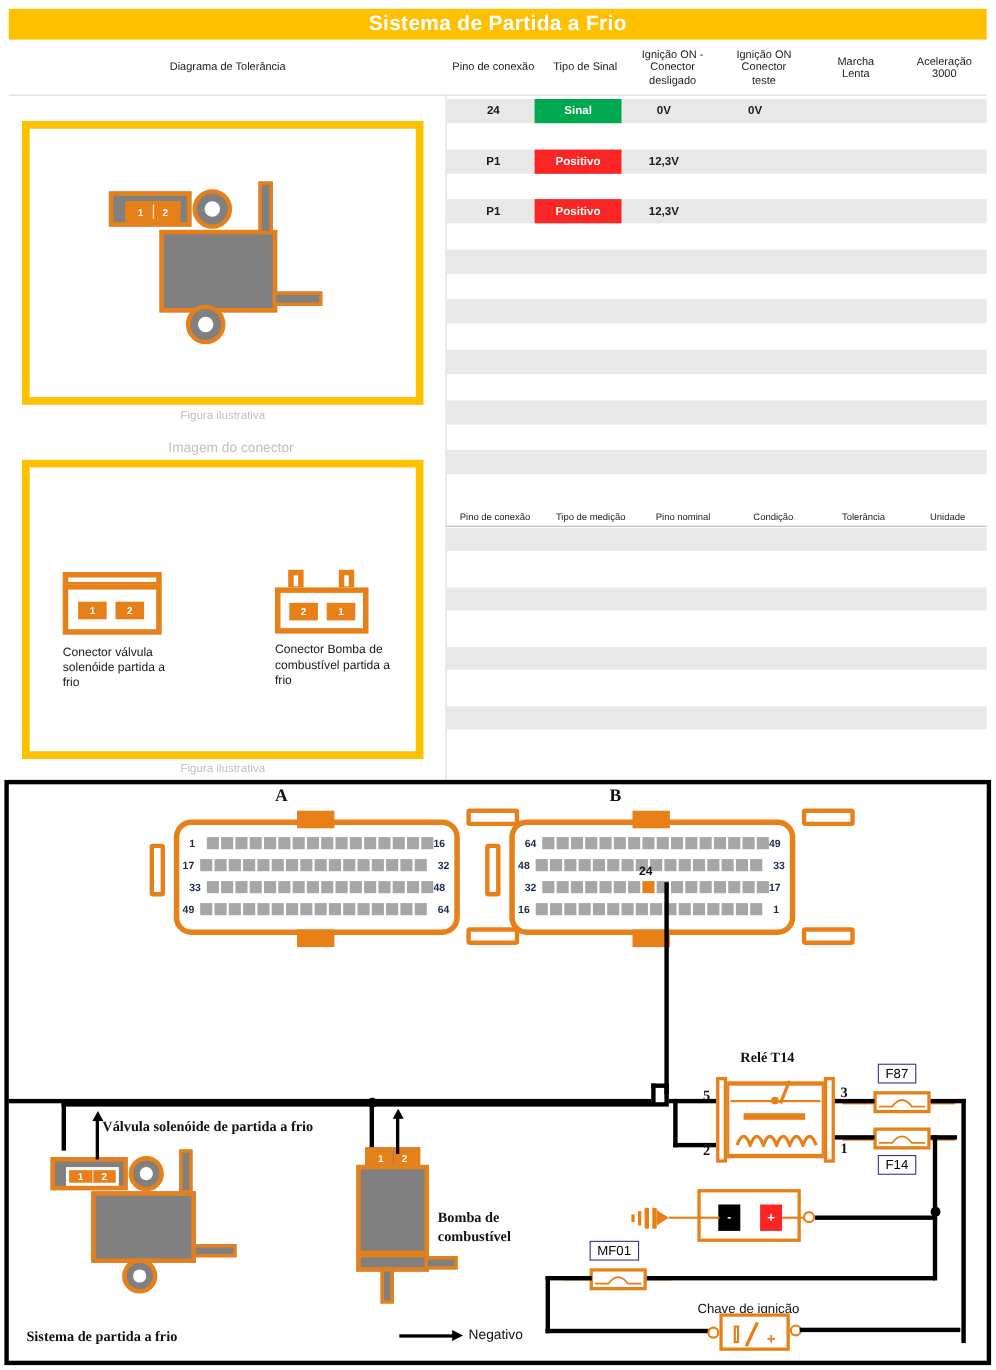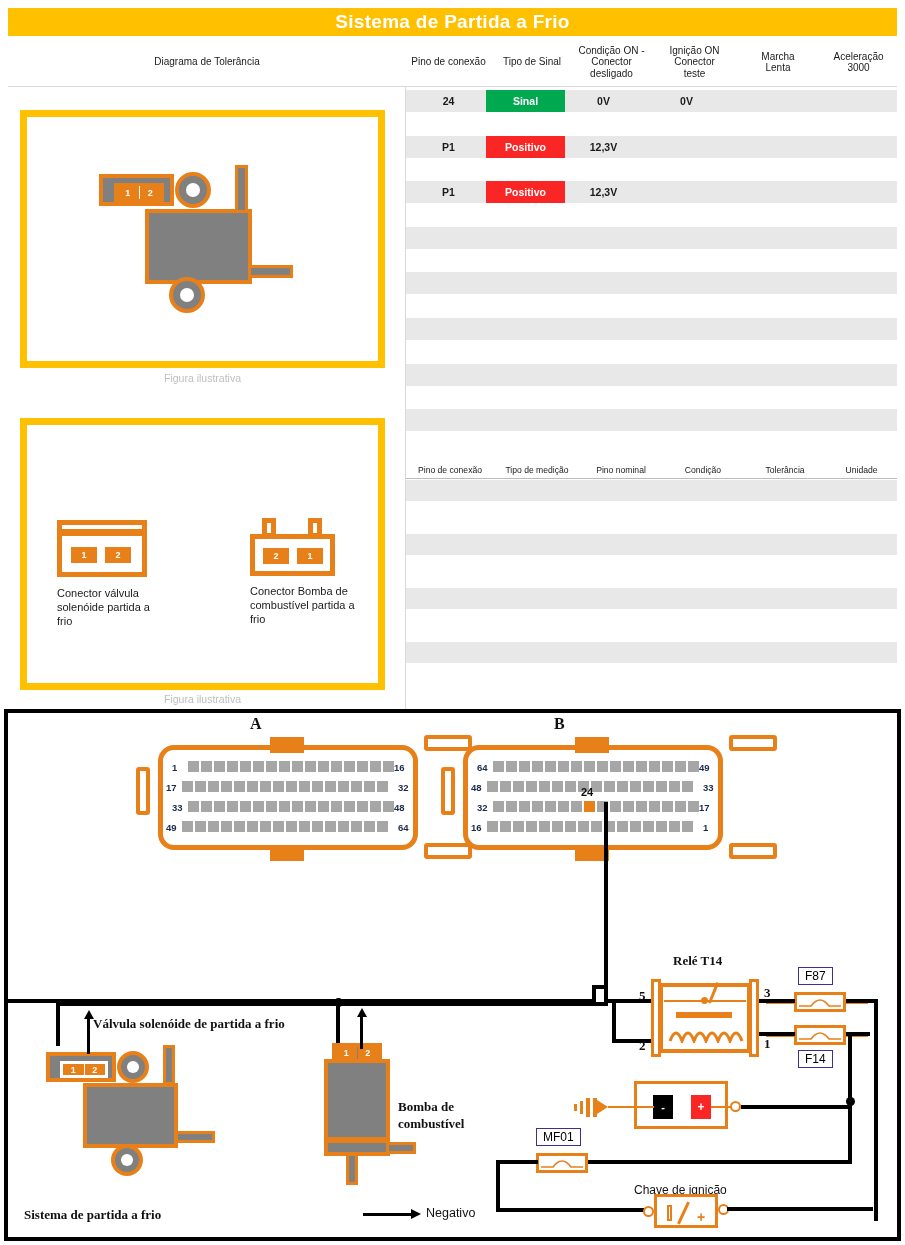--- a/index.html
+++ b/index.html
@@ -80,21 +80,21 @@
 
 <div id="sheet">
 
   <div id="title-bar">Sistema de Partida a Frio</div>
 
   <div id="hdr">
     <div class="hcell" style="left:0;width:398px;">Diagrama de Tolerância</div>
     <div class="hcell" style="left:398px;width:85px;">Pino de conexão</div>
     <div class="hcell" style="left:483px;width:82px;">Tipo de Sinal</div>
     <div class="hcell" style="left:565px;width:77px;flex-direction:column;justify-content:center;">
-      <span>Condição ON -</span>
+      <span>Ignição ON -</span>
       <span>Conector</span>
       <span>desligado</span>
     </div>
     <div class="hcell" style="left:648px;width:77px;flex-direction:column;justify-content:center;">
       <span>Ignição ON</span>
       <span>Conector</span>
       <span>teste</span>
     </div>
     <div class="hcell" style="left:735px;width:70px;flex-direction:column;justify-content:center;">
       <span>Marcha</span>
@@ -130,20 +130,21 @@
       </div>
 
       <div class="cstub" style="left:208px;top:48px;width:13px;height:48px;"></div>
 
       <div class="cstub" style="left:221px;top:148px;width:45px;height:13px;"></div>
     </div>
   </div>
 
   <div class="lbl-light" style="left:20px;top:372px;width:365px;font-size:10.5px;">Figura ilustrativa</div>
 
+  <div class="lbl-light" style="left:20px;top:400px;width:380px;">Imagem do conector</div>
 
   <div class="ybox" style="left:20px;top:418px;width:365px;height:272px;">
 
     <div class="conn-ill" style="left:30px;top:95px;">
       <div class="ci-tab" style="left:0;top:0;width:90px;height:14px;"></div>
       <div class="ci-box" style="left:0;top:11px;width:90px;height:46px;">
         <div class="pinchip" style="left:9px;top:11px;width:26px;height:16px;">1</div>
         <div class="pinchip" style="left:43px;top:11px;width:26px;height:16px;">2</div>
       </div>
       <div class="ci-lbl" style="left:0;top:66px;width:105px;">Conector válvula solenóide partida a frio</div>

